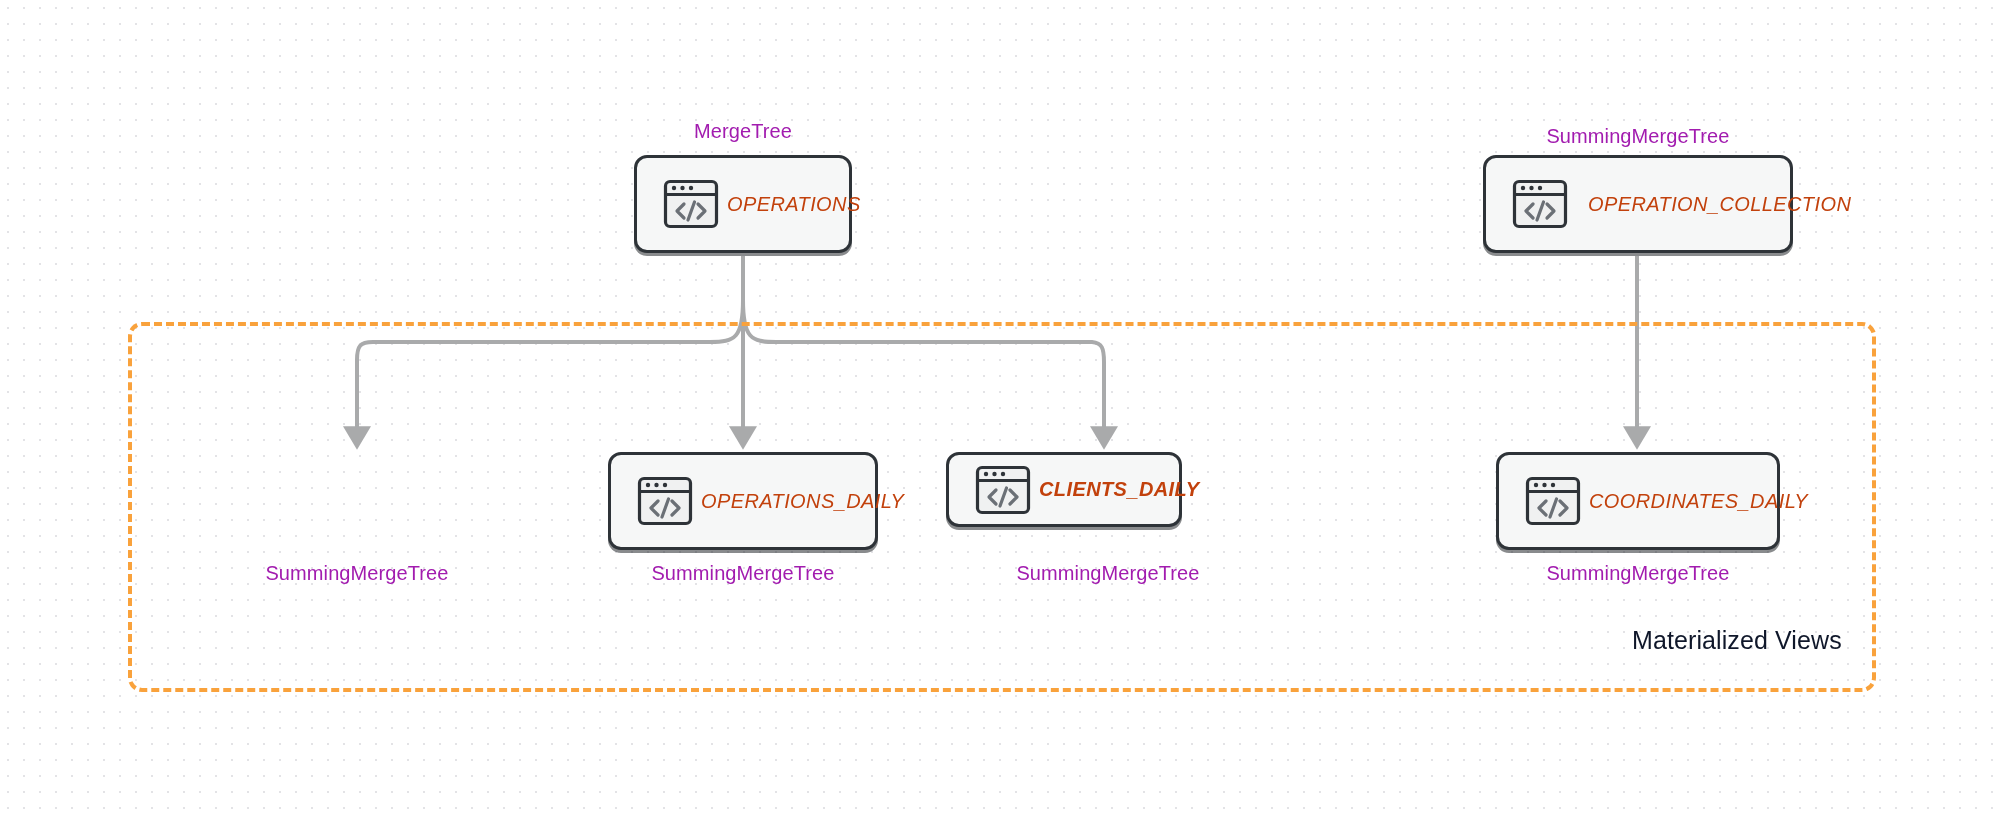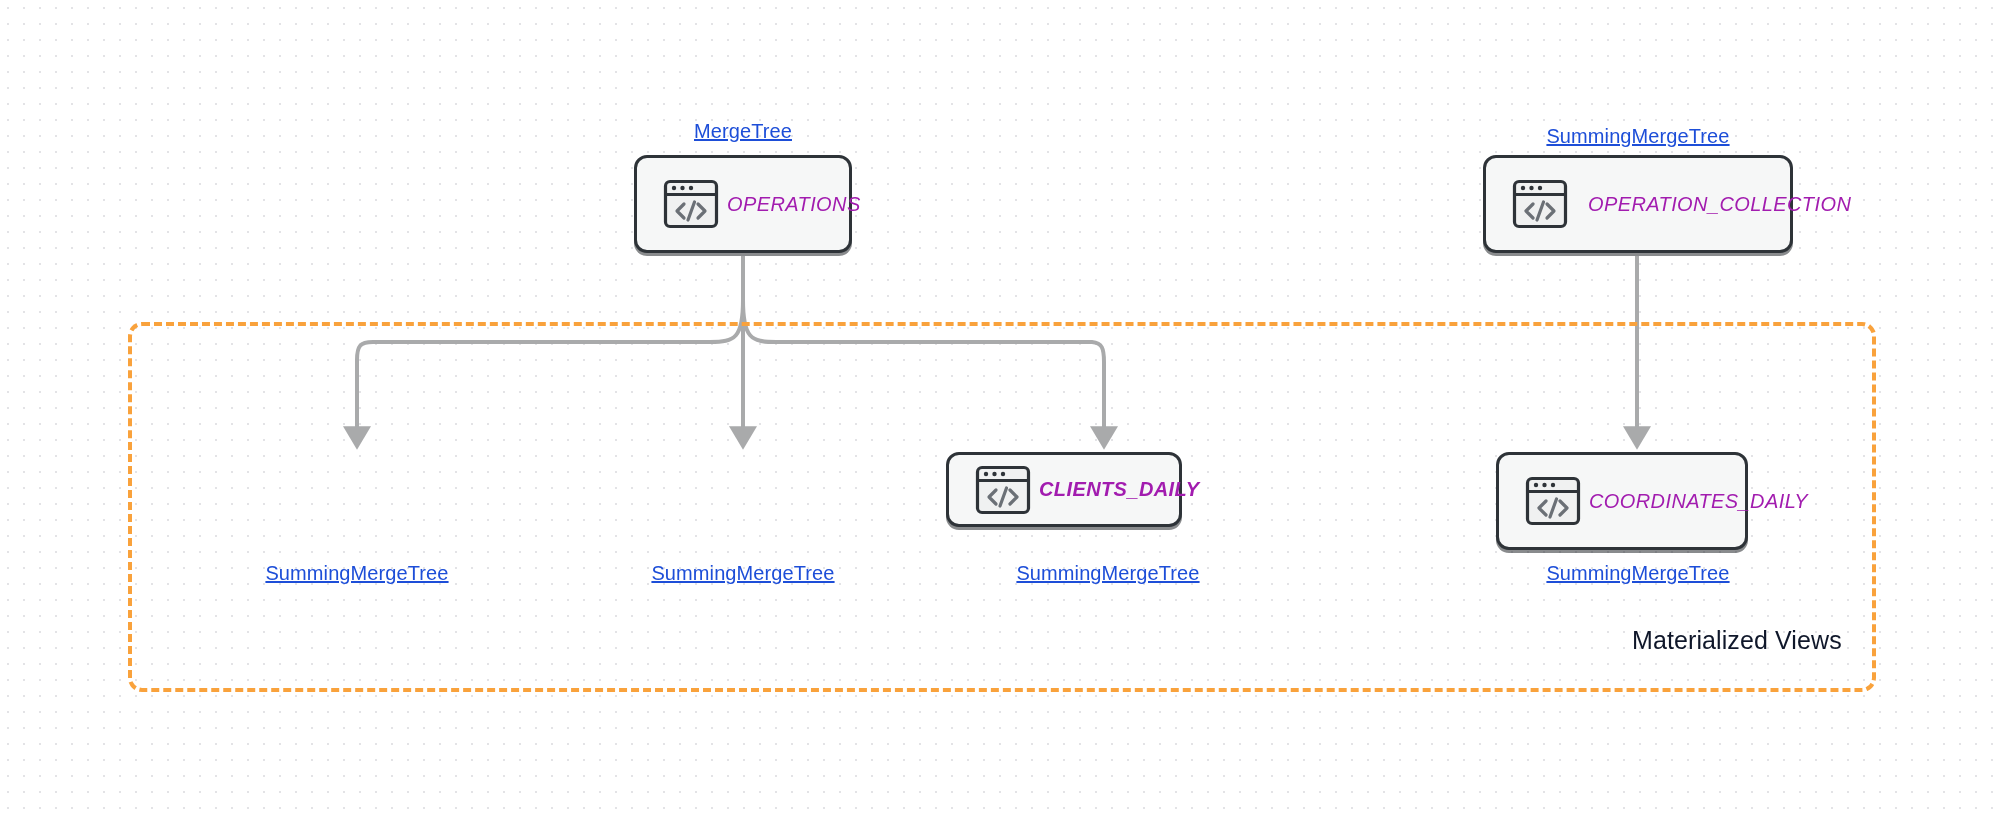--- a/index.html
+++ b/index.html
@@ -69,34 +69,33 @@
     height: 50px;
     display: block;
   }
   .node-label {
     flex: 1 1 auto;
     text-align: center;
     padding-right: 22px;
     padding-left: 8px;
     font-style: italic;
     font-size: 20px;
-    color: #a21caf;
+    color: #c2410c;
     letter-spacing: 0.4px;
     white-space: nowrap;
   }
 
   
   .engine-caption {
     position: absolute;
     font-size: 20px;
-    color: #1d4ed8;
+    color: #a21caf;
     white-space: nowrap;
     text-align: center;
     letter-spacing: 0.1px;
-    text-decoration: underline;
   }
 </style>
 </head>
 <body>
 
 <div id="canvas">
 
   <svg id="edges" viewBox="0 0 2000 818" xmlns="http://www.w3.org/2000/svg">
     <defs>
       <marker id="arrowhead" viewBox="0 0 12 12" refX="6" refY="10" markerWidth="8" markerHeight="8" orient="auto-start-reverse">
@@ -158,38 +157,51 @@
       <circle cx="28" cy="9" r="2.2" fill="#2e3338"></circle>
       <path d="M 21 25 L 14 32 L 21 39" fill="none" stroke="#6b7076" stroke-width="3.2" stroke-linecap="round" stroke-linejoin="round"></path>
       <path d="M 35 25 L 42 32 L 35 39" fill="none" stroke="#6b7076" stroke-width="3.2" stroke-linecap="round" stroke-linejoin="round"></path>
       <line x1="31.5" y1="23" x2="25" y2="41" stroke="#6b7076" stroke-width="3.2" stroke-linecap="round"></line>
     </svg>
     <span class="node-label">OPERATION_COLLECTION</span>
   </div>
 
   <div class="engine-caption" style="left:213px; top:562px; width:288px;">SummingMergeTree</div>
 
+  <div class="node" style="left:608px; top:452px; width:270px; height:98px;">
+    <svg class="node-icon" viewBox="0 0 56 50" xmlns="http://www.w3.org/2000/svg">
+      <rect x="2.5" y="2.5" width="51" height="45" rx="4.5" fill="#f0f1f1" stroke="#2e3338" stroke-width="3.2"></rect>
+      <line x1="2.5" y1="15.5" x2="53.5" y2="15.5" stroke="#2e3338" stroke-width="3"></line>
+      <circle cx="11" cy="9" r="2.2" fill="#2e3338"></circle>
+      <circle cx="19.5" cy="9" r="2.2" fill="#2e3338"></circle>
+      <circle cx="28" cy="9" r="2.2" fill="#2e3338"></circle>
+      <path d="M 21 25 L 14 32 L 21 39" fill="none" stroke="#6b7076" stroke-width="3.2" stroke-linecap="round" stroke-linejoin="round"></path>
+      <path d="M 35 25 L 42 32 L 35 39" fill="none" stroke="#6b7076" stroke-width="3.2" stroke-linecap="round" stroke-linejoin="round"></path>
+      <line x1="31.5" y1="23" x2="25" y2="41" stroke="#6b7076" stroke-width="3.2" stroke-linecap="round"></line>
+    </svg>
+    <span class="node-label">OPERATIONS_DAILY</span>
+  </div>
   <div class="engine-caption" style="left:608px; top:562px; width:270px;">SummingMergeTree</div>
 
   <div class="node" style="left:946px; top:452px; width:236px; height:75px;font-weight:bold;">
     <svg class="node-icon" viewBox="0 0 56 50" xmlns="http://www.w3.org/2000/svg">
       <rect x="2.5" y="2.5" width="51" height="45" rx="4.5" fill="#f0f1f1" stroke="#2e3338" stroke-width="3.2"></rect>
       <line x1="2.5" y1="15.5" x2="53.5" y2="15.5" stroke="#2e3338" stroke-width="3"></line>
       <circle cx="11" cy="9" r="2.2" fill="#2e3338"></circle>
       <circle cx="19.5" cy="9" r="2.2" fill="#2e3338"></circle>
       <circle cx="28" cy="9" r="2.2" fill="#2e3338"></circle>
       <path d="M 21 25 L 14 32 L 21 39" fill="none" stroke="#6b7076" stroke-width="3.2" stroke-linecap="round" stroke-linejoin="round"></path>
       <path d="M 35 25 L 42 32 L 35 39" fill="none" stroke="#6b7076" stroke-width="3.2" stroke-linecap="round" stroke-linejoin="round"></path>
       <line x1="31.5" y1="23" x2="25" y2="41" stroke="#6b7076" stroke-width="3.2" stroke-linecap="round"></line>
     </svg>
     <span class="node-label">CLIENTS_DAILY</span>
   </div>
   <div class="engine-caption" style="left:990px; top:562px; width:236px;">SummingMergeTree</div>
 
-  <div class="node" style="left:1496px; top:452px; width:252px; height:98px;">
+  <div class="node" style="left:1496px; top:452px; width:284px; height:98px;">
     <svg class="node-icon" viewBox="0 0 56 50" xmlns="http://www.w3.org/2000/svg">
       <rect x="2.5" y="2.5" width="51" height="45" rx="4.5" fill="#f0f1f1" stroke="#2e3338" stroke-width="3.2"></rect>
       <line x1="2.5" y1="15.5" x2="53.5" y2="15.5" stroke="#2e3338" stroke-width="3"></line>
       <circle cx="11" cy="9" r="2.2" fill="#2e3338"></circle>
       <circle cx="19.5" cy="9" r="2.2" fill="#2e3338"></circle>
       <circle cx="28" cy="9" r="2.2" fill="#2e3338"></circle>
       <path d="M 21 25 L 14 32 L 21 39" fill="none" stroke="#6b7076" stroke-width="3.2" stroke-linecap="round" stroke-linejoin="round"></path>
       <path d="M 35 25 L 42 32 L 35 39" fill="none" stroke="#6b7076" stroke-width="3.2" stroke-linecap="round" stroke-linejoin="round"></path>
       <line x1="31.5" y1="23" x2="25" y2="41" stroke="#6b7076" stroke-width="3.2" stroke-linecap="round"></line>
     </svg>

